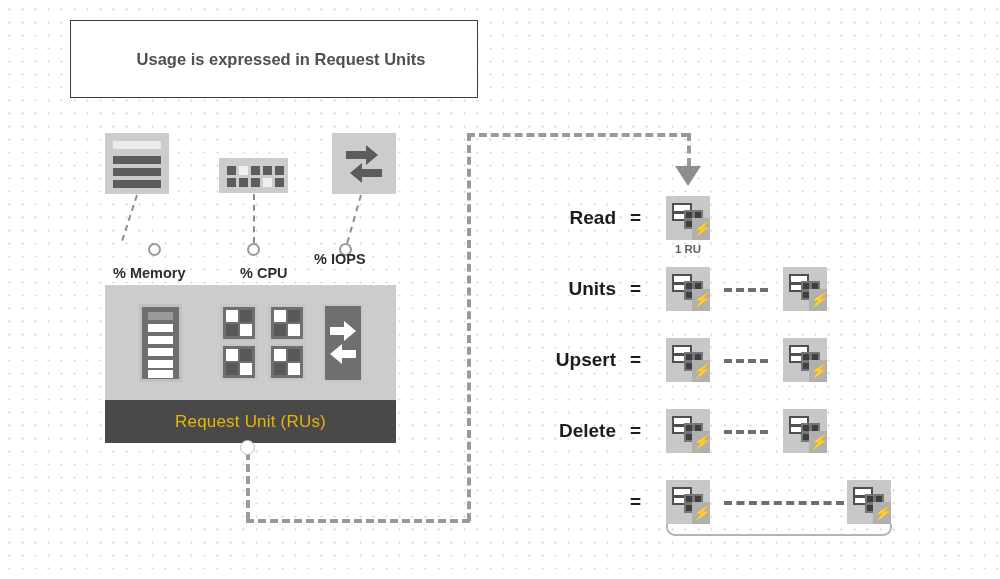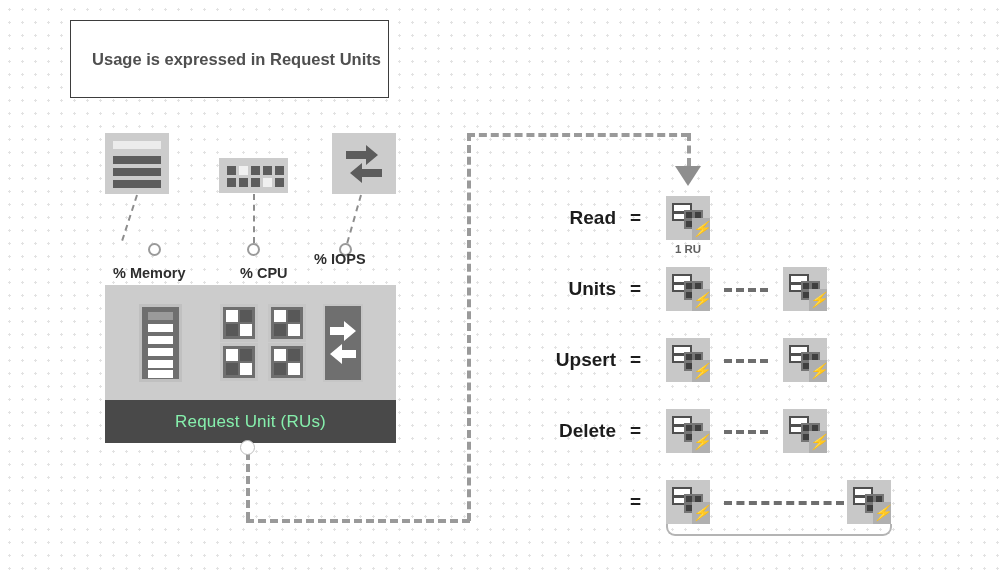--- a/index.html
+++ b/index.html
@@ -32,21 +32,21 @@
     display: flex;
     align-items: center;
     justify-content: center;
     text-align: center;
     color: #4f4f4f;
     font-weight: bold;
     font-size: 16.5px;
     line-height: 1.35;
     box-sizing: border-box;
   }
-  #title-left  { left: 70px;  top: 20px; width: 319px; height: 78px; padding-left: 14px; }
+  #title-left  { left: 70px;  top: 20px; width: 408px; height: 78px; padding-left: 14px; }
   #title-right { left: 463px; top: 20px; width: 449px; height: 78px; }
 
   
   .metric {
     position: absolute;
     width: 64px;
   }
   .metric .glyph-box {
     background: #cccccc;
     position: relative;
@@ -104,21 +104,21 @@
     position: absolute;
     left: 105px; top: 285px;
     width: 291px; height: 158px;
     background: #cccccc;
   }
   #ru-panel-bar {
     position: absolute;
     left: 0; bottom: 0;
     width: 100%; height: 43px;
     background: #494949;
-    color: #86efac;
+    color: #eab308;
     font-size: 17px;
     display: flex;
     align-items: center;
     justify-content: center;
     letter-spacing: 0.2px;
   }
   #ru-panel-dot {
     position: absolute;
     left: 240px; top: 440px;
     width: 15px; height: 15px;

